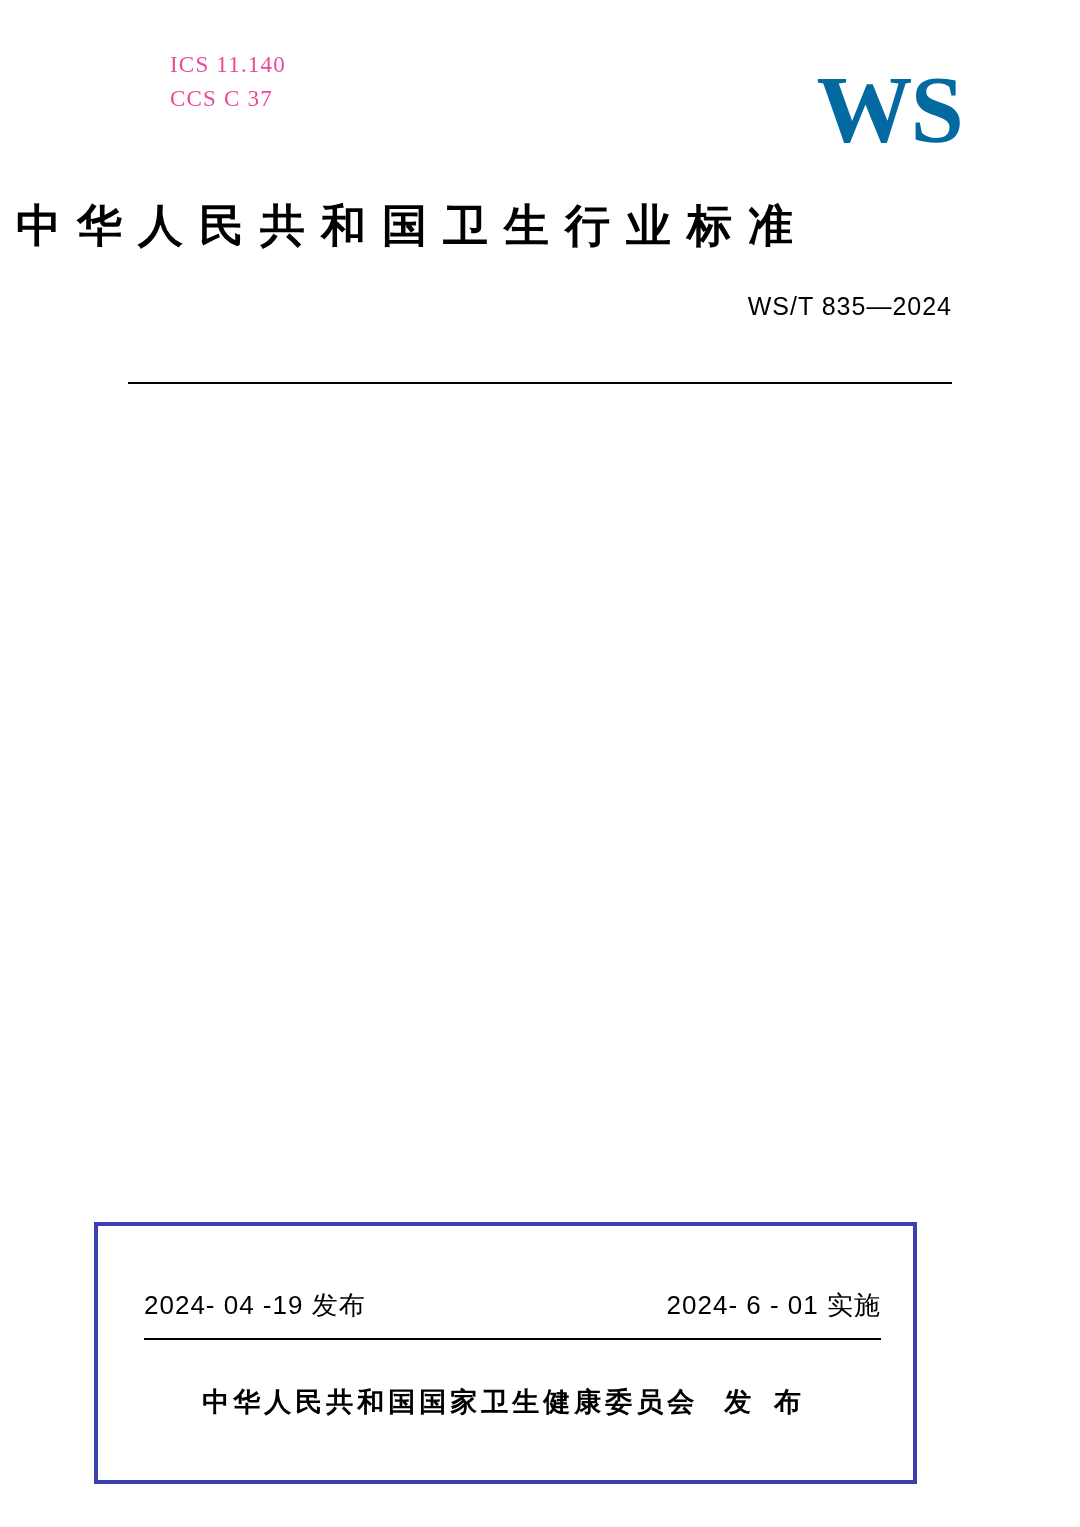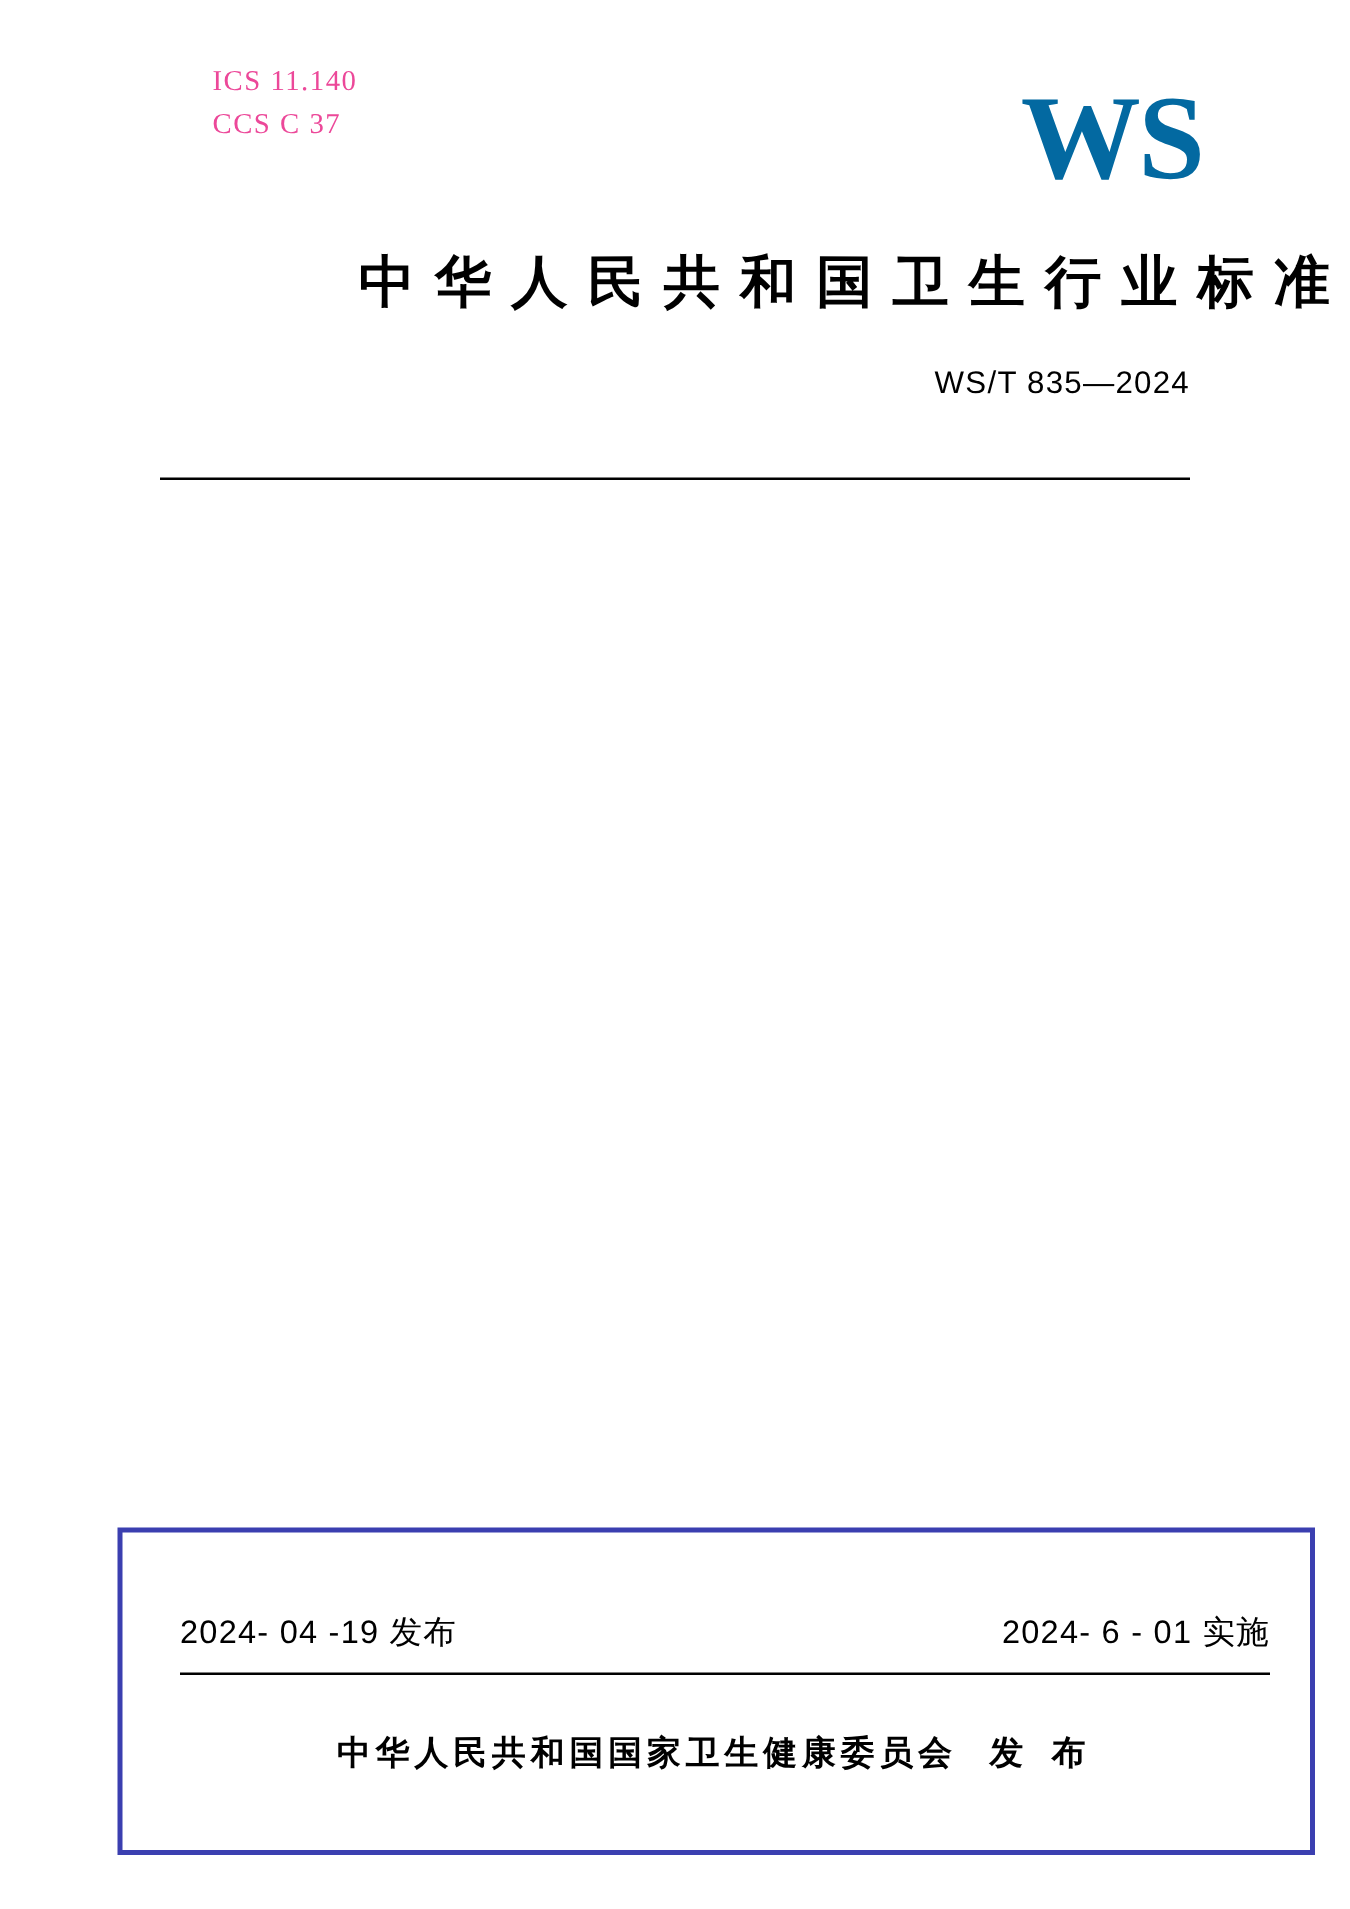--- a/index.html
+++ b/index.html
@@ -47,28 +47,27 @@
     letter-spacing: -2px;
     color: #0369a1;
   }
 
   
   .national-title {
     position: absolute;
     left: 0;
     right: 0;
     top: 196px;
-    text-align: right;
+    text-align: left;
     font-family: "Liberation Serif", serif;
     font-weight: 700;
     font-size: 45px;
     letter-spacing: 16px;
     padding-left: 16px;
     color: #000;
-    margin-left: 15px;
   }
 
   
   .std-number {
     position: absolute;
     right: 128px;
     top: 292px;
     font-family: "Liberation Sans", sans-serif;
     font-size: 25px;
     letter-spacing: 1px;
@@ -108,21 +107,21 @@
     font-size: 24px;
     letter-spacing: 0.2px;
     color: #000;
   }
 
   
   .frame {
     position: absolute;
     left: 94px;
     top: 1222px;
-    width: 958px;
+    width: 823px;
     height: 262px;
     border: 4px solid #3b3fb0;
     box-sizing: border-box;
   }
   .dates-row {
     position: absolute;
     left: 46px;
     right: 32px;
     top: 62px;
     display: flex;

